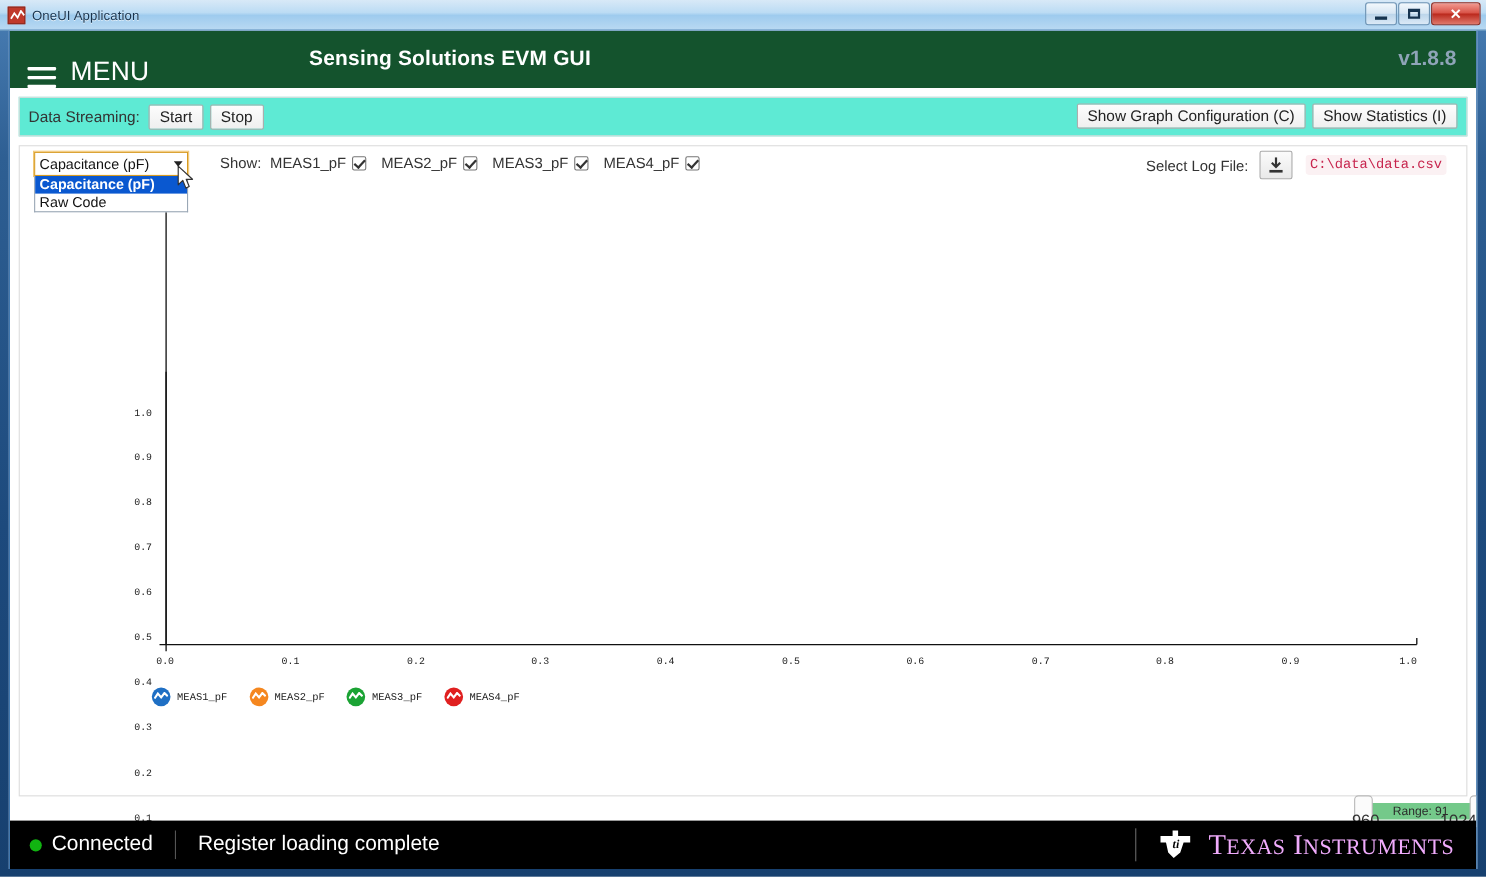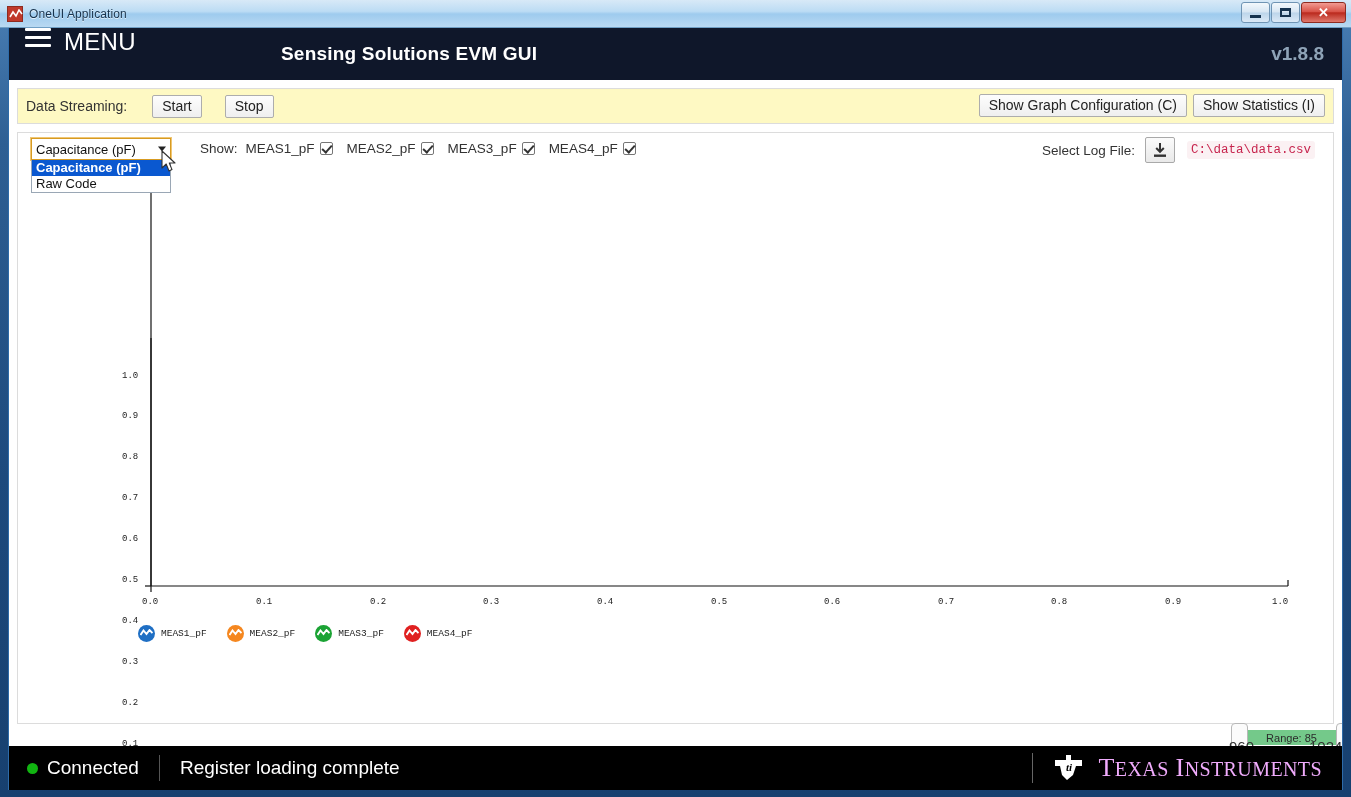--- a/index.html
+++ b/index.html
@@ -60,22 +60,22 @@
   
   .app-frame {
     position: absolute; left: 8px; top: 28px; width: 1335px; height: 762px;
     background: #ffffff;
     border-left: 1px solid #2e6ba8;
     border-right: 1px solid #2e6ba8;
     overflow: hidden;
   }
 
   .appbar {
-    height: 52px; background: #0f172a; color: #fff;
-    display: flex; align-items: flex-start; position: relative;
+    height: 52px; background: #14532d; color: #fff;
+    display: flex; align-items: flex-end; position: relative;
   }
   .hamburger { margin-left: 16px; width: 26px; display: flex; flex-direction: column; gap: 5px; cursor: pointer; }
   .hamburger i { display: block; height: 3px; background: #fff; border-radius: 1px; }
   .menu-label { font-size: 24px; margin-left: 13px; font-weight: 400; letter-spacing: .3px; }
   .app-title {
     position: absolute; left: 272px; top: 50%; transform: translateY(-50%);
     font-size: 19px; font-weight: bold; letter-spacing: .2px;
   }
   .version {
     position: absolute; right: 18px; top: 50%; transform: translateY(-50%);
@@ -84,25 +84,24 @@
 
   
   .content {
     position: relative;
     height: 688px;
     background: #fff;
     padding: 8px 8px 0 8px;
   }
 
   .toolbar {
-    height: 36px; background: #fef9c3;
+    height: 36px; background: #5eead4;
     border: 1px solid #dcdcdc;
     display: flex; align-items: center; padding: 0 8px;
     position: relative;
-    gap: 17px;
   }
   .toolbar-label { font-size: 14px; color: #333; margin-right: 8px; }
   .btn {
     font-family: "Liberation Sans", sans-serif;
     font-size: 14px; color: #222;
     background: linear-gradient(180deg,#fdfdfd 0%,#efefef 100%);
     border: 1px solid #adadad;
     border-radius: 2px;
     padding: 2px 9px 3px 9px;
     cursor: pointer;
@@ -424,21 +423,21 @@
               </span>
               <span style="margin-left:6px;font-family:'Liberation Mono',monospace;font-size:9.5px;color:#222;">MEAS4_pF</span>
             </div>
           </div>
         </div>
       </div>
 
       <div class="slider-panel">
         <div class="slider-track"></div>
         <div class="slider-zero">0</div>
-        <div class="slider-fill" style="left: 1222px; width: 105px; background: rgb(116, 201, 138);">Range: 85</div>
+        <div class="slider-fill" style="left: 1222px; width: 105px; background: rgb(116, 201, 138);">Range: 91</div>
         <div class="handle" style="left:1214px;"></div>
         <div class="handle" style="left:1319px;"></div>
         <div class="handle-label" style="left:1212px;">960</div>
         <div class="handle-label" style="left:1292px;">1024</div>
       </div>
 
     </div>
 
     <div class="statusbar">
       <span class="dot" style="background: rgb(17, 180, 17);"></span>

